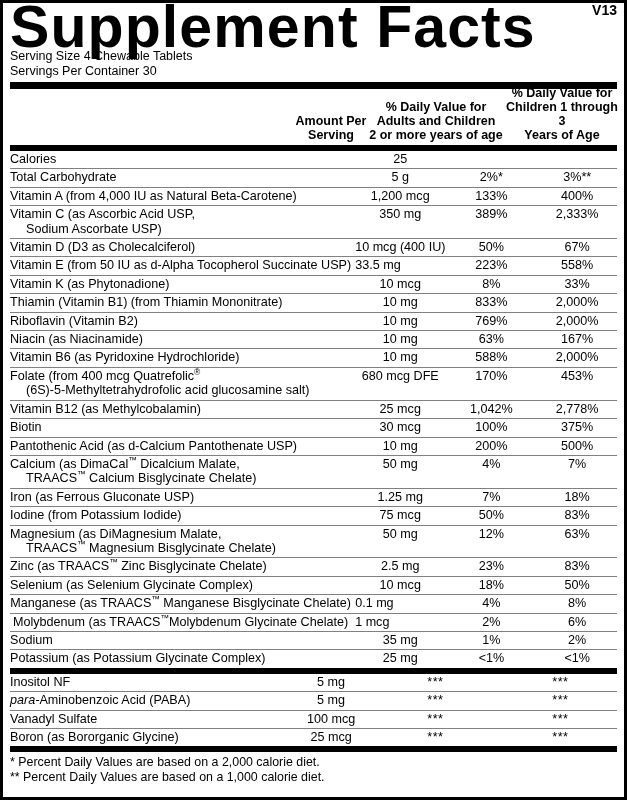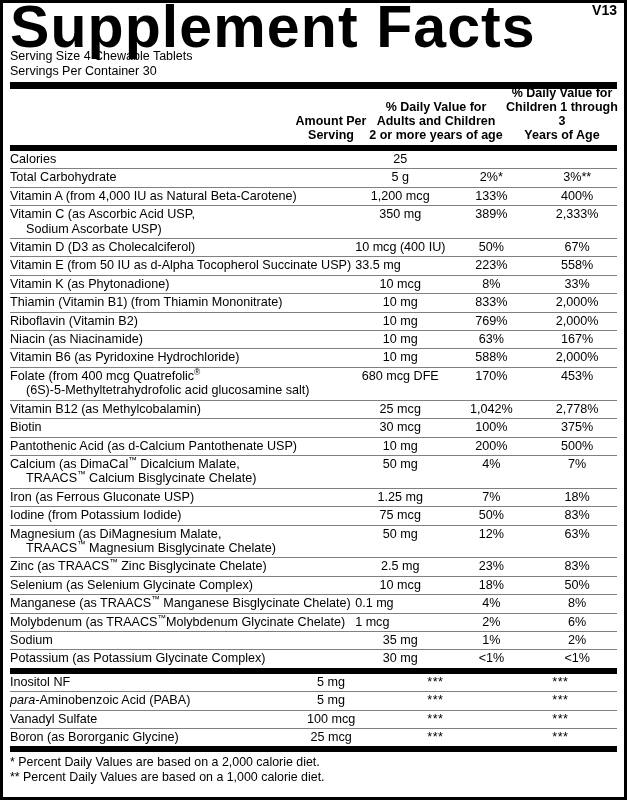--- a/index.html
+++ b/index.html
@@ -99,21 +99,21 @@
   .nutrient-table td {
     padding: 1px 0 2px 0;
     vertical-align: top;
   }
   td.c-name  { width: 285px; padding-right: 2px; }
   td.c-amt   { width: 72px;  text-align: center; white-space: nowrap; }
   td.c-adult { width: 138px; text-align: center; white-space: nowrap; }
   td.c-kid   { width: 114px; text-align: center; white-space: nowrap; }
 
   
-  tr.wide td.c-name { width: auto; white-space: nowrap; padding-right: 4px; }
+  tr.wide td.c-name { width: auto; white-space: nowrap; padding-right: 4px; text-align: center; }
   tr.wide td.c-amt  { text-align: left; width: auto; padding-right: 0; margin-top: 40px; }
 
   tr.dwide td.c-amt { text-align: right; }
 
   .sub-line { display: block; padding-left: 16px; }
   .sup { font-size: 8.5px; vertical-align: super; line-height: 0; }
   .tm  { font-size: 8.5px; vertical-align: super; line-height: 0; letter-spacing: 0; }
   .ital { font-style: italic; text-align: center; }
   .stars { letter-spacing: 0.5px; }
 
@@ -303,21 +303,21 @@
           <td class="c-kid">6%</td>
         </tr>
         <tr>
           <td class="c-name"><span>Sodium</span></td>
           <td class="c-amt">35 mg</td>
           <td class="c-adult">1%</td>
           <td class="c-kid">2%</td>
         </tr>
         <tr>
           <td class="c-name"><span>Potassium (as Potassium Glycinate Complex)</span></td>
-          <td class="c-amt">30 mg</td>
+          <td class="c-amt">25 mg</td>
           <td class="c-adult">&lt;1%</td>
           <td class="c-kid">&lt;1%</td>
         </tr>
       </tbody>
   </table>
 
   <div class="bar-medium"></div>
 
   <table class="nutrient-table">
     <tbody id="rows-secondary">

